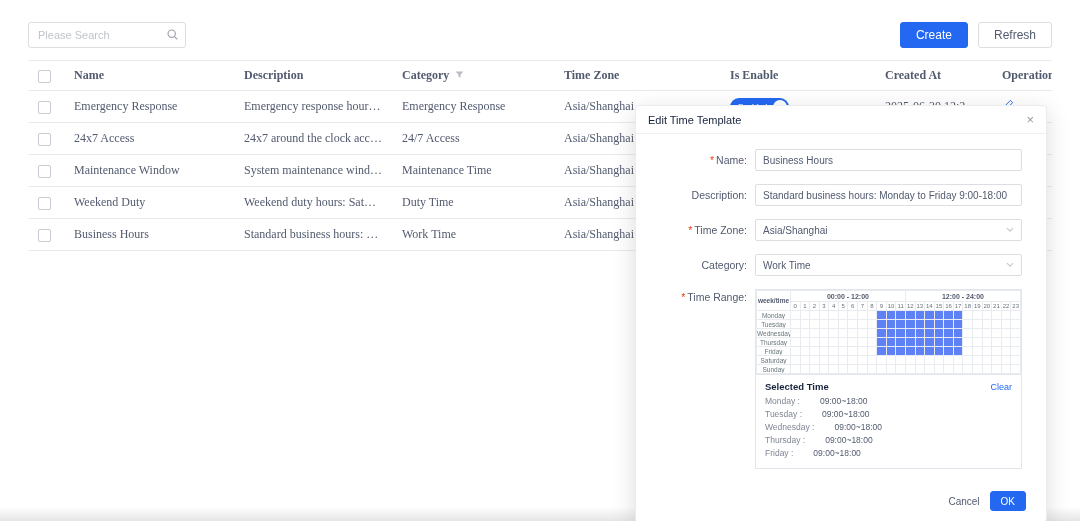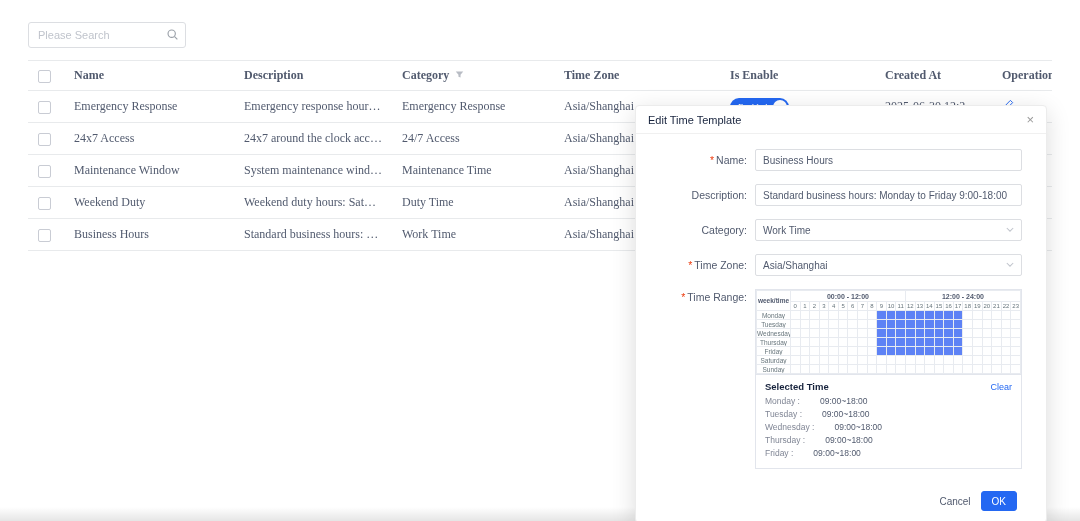--- a/index.html
+++ b/index.html
@@ -91,21 +91,21 @@
   .tg-cell   { height:9px; background:#fff; cursor:pointer; }
   .tg-cell.sel { background:var(--grid-selected); }
 
   .selected-time { border-top:1px solid #e2e5ec; padding:6px 9px 8px; }
   .st-header { display:flex; justify-content:space-between; align-items:center; margin-bottom:3px; }
   .st-title { font-size:9.5px; font-weight:700; color:#17233d; }
   .st-clear { font-size:9px; color:var(--accent); cursor:pointer; text-decoration:none; }
   .st-item { font-size:8.5px; line-height:13px; color:#808695; }
   .st-range { color:#515a6e; margin-left:20px; }
 
-  .modal-footer { padding:9px 29px 11px; display:flex; justify-content:flex-end; align-items:center; gap:10px; }
+  .modal-footer { padding:9px 20px 11px; display:flex; justify-content:flex-end; align-items:center; gap:10px; }
   .btn-text { background:none; border:none; font-size:10px; color:#515a6e; cursor:pointer; font-family:inherit; }
   .btn.small { height:20px; padding:0 10px; font-size:10px; }
 
   .bottom-fade {
     position:absolute; left:0; right:0; bottom:0; height:14px;
     background:linear-gradient(to bottom, rgba(0,0,0,0), rgba(0,0,0,0.10));
     pointer-events:none;
   }
 </style>
 </head>
@@ -115,20 +115,24 @@
 
   <div class="toolbar">
     <div class="search-box">
       <input class="search-input" placeholder="Please Search" style="">
       <span class="search-icon">
         <svg width="13" height="13" viewBox="0 0 16 16">
             <circle cx="7" cy="7" r="4.5" fill="none" stroke="#9aa0a8" stroke-width="1.4"></circle>
             <path d="M10.6 10.6L14 14" stroke="#9aa0a8" stroke-width="1.4"></path>
           </svg>
       </span>
+    </div>
+    <div class="toolbar-actions">
+      <button class="btn primary">Create</button>
+      <button class="btn">Refresh</button>
     </div>
   </div>
 
   <table class="data-table">
     <colgroup>
       <col style="width:36px">
         <col style="width:170px">
         <col style="width:158px">
         <col style="width:162px">
       <col style="width:166px">
@@ -256,35 +260,35 @@
         <label class="field-label"><span class="req">*</span><span>Name:</span></label>
         <input class="field-input" value="Business Hours" style="">
       </div>
 
       <div class="field">
         <label class="field-label"><span>Description:</span></label>
         <input class="field-input" value="Standard business hours: Monday to Friday 9:00-18:00" style="">
       </div>
 
       <div class="field">
-        <label class="field-label"><span>Category:</span></label>
+        <label class="field-label"><span class="req">*</span><span>Time Zone:</span></label>
         <div class="field-select">
-          <span>Work Time</span>
+          <span>Asia/Shanghai</span>
           <span class="chev">
             <svg width="8" height="6" viewBox="0 0 10 7">
                 <path d="M1 1l4 4 4-4" fill="none" stroke="currentColor" stroke-width="1.3"></path>
               </svg>
           </span>
         </div>
       </div>
 
       <div class="field">
-        <label class="field-label"><span class="req">*</span><span>Time Zone:</span></label>
+        <label class="field-label"><span>Category:</span></label>
         <div class="field-select">
-          <span>Asia/Shanghai</span>
+          <span>Work Time</span>
           <span class="chev">
             <svg width="8" height="6" viewBox="0 0 10 7">
                 <path d="M1 1l4 4 4-4" fill="none" stroke="currentColor" stroke-width="1.3"></path>
               </svg>
           </span>
         </div>
       </div>
 
       <div class="field field-top">
         <label class="field-label"><span class="req">*</span><span>Time Range:</span></label>

